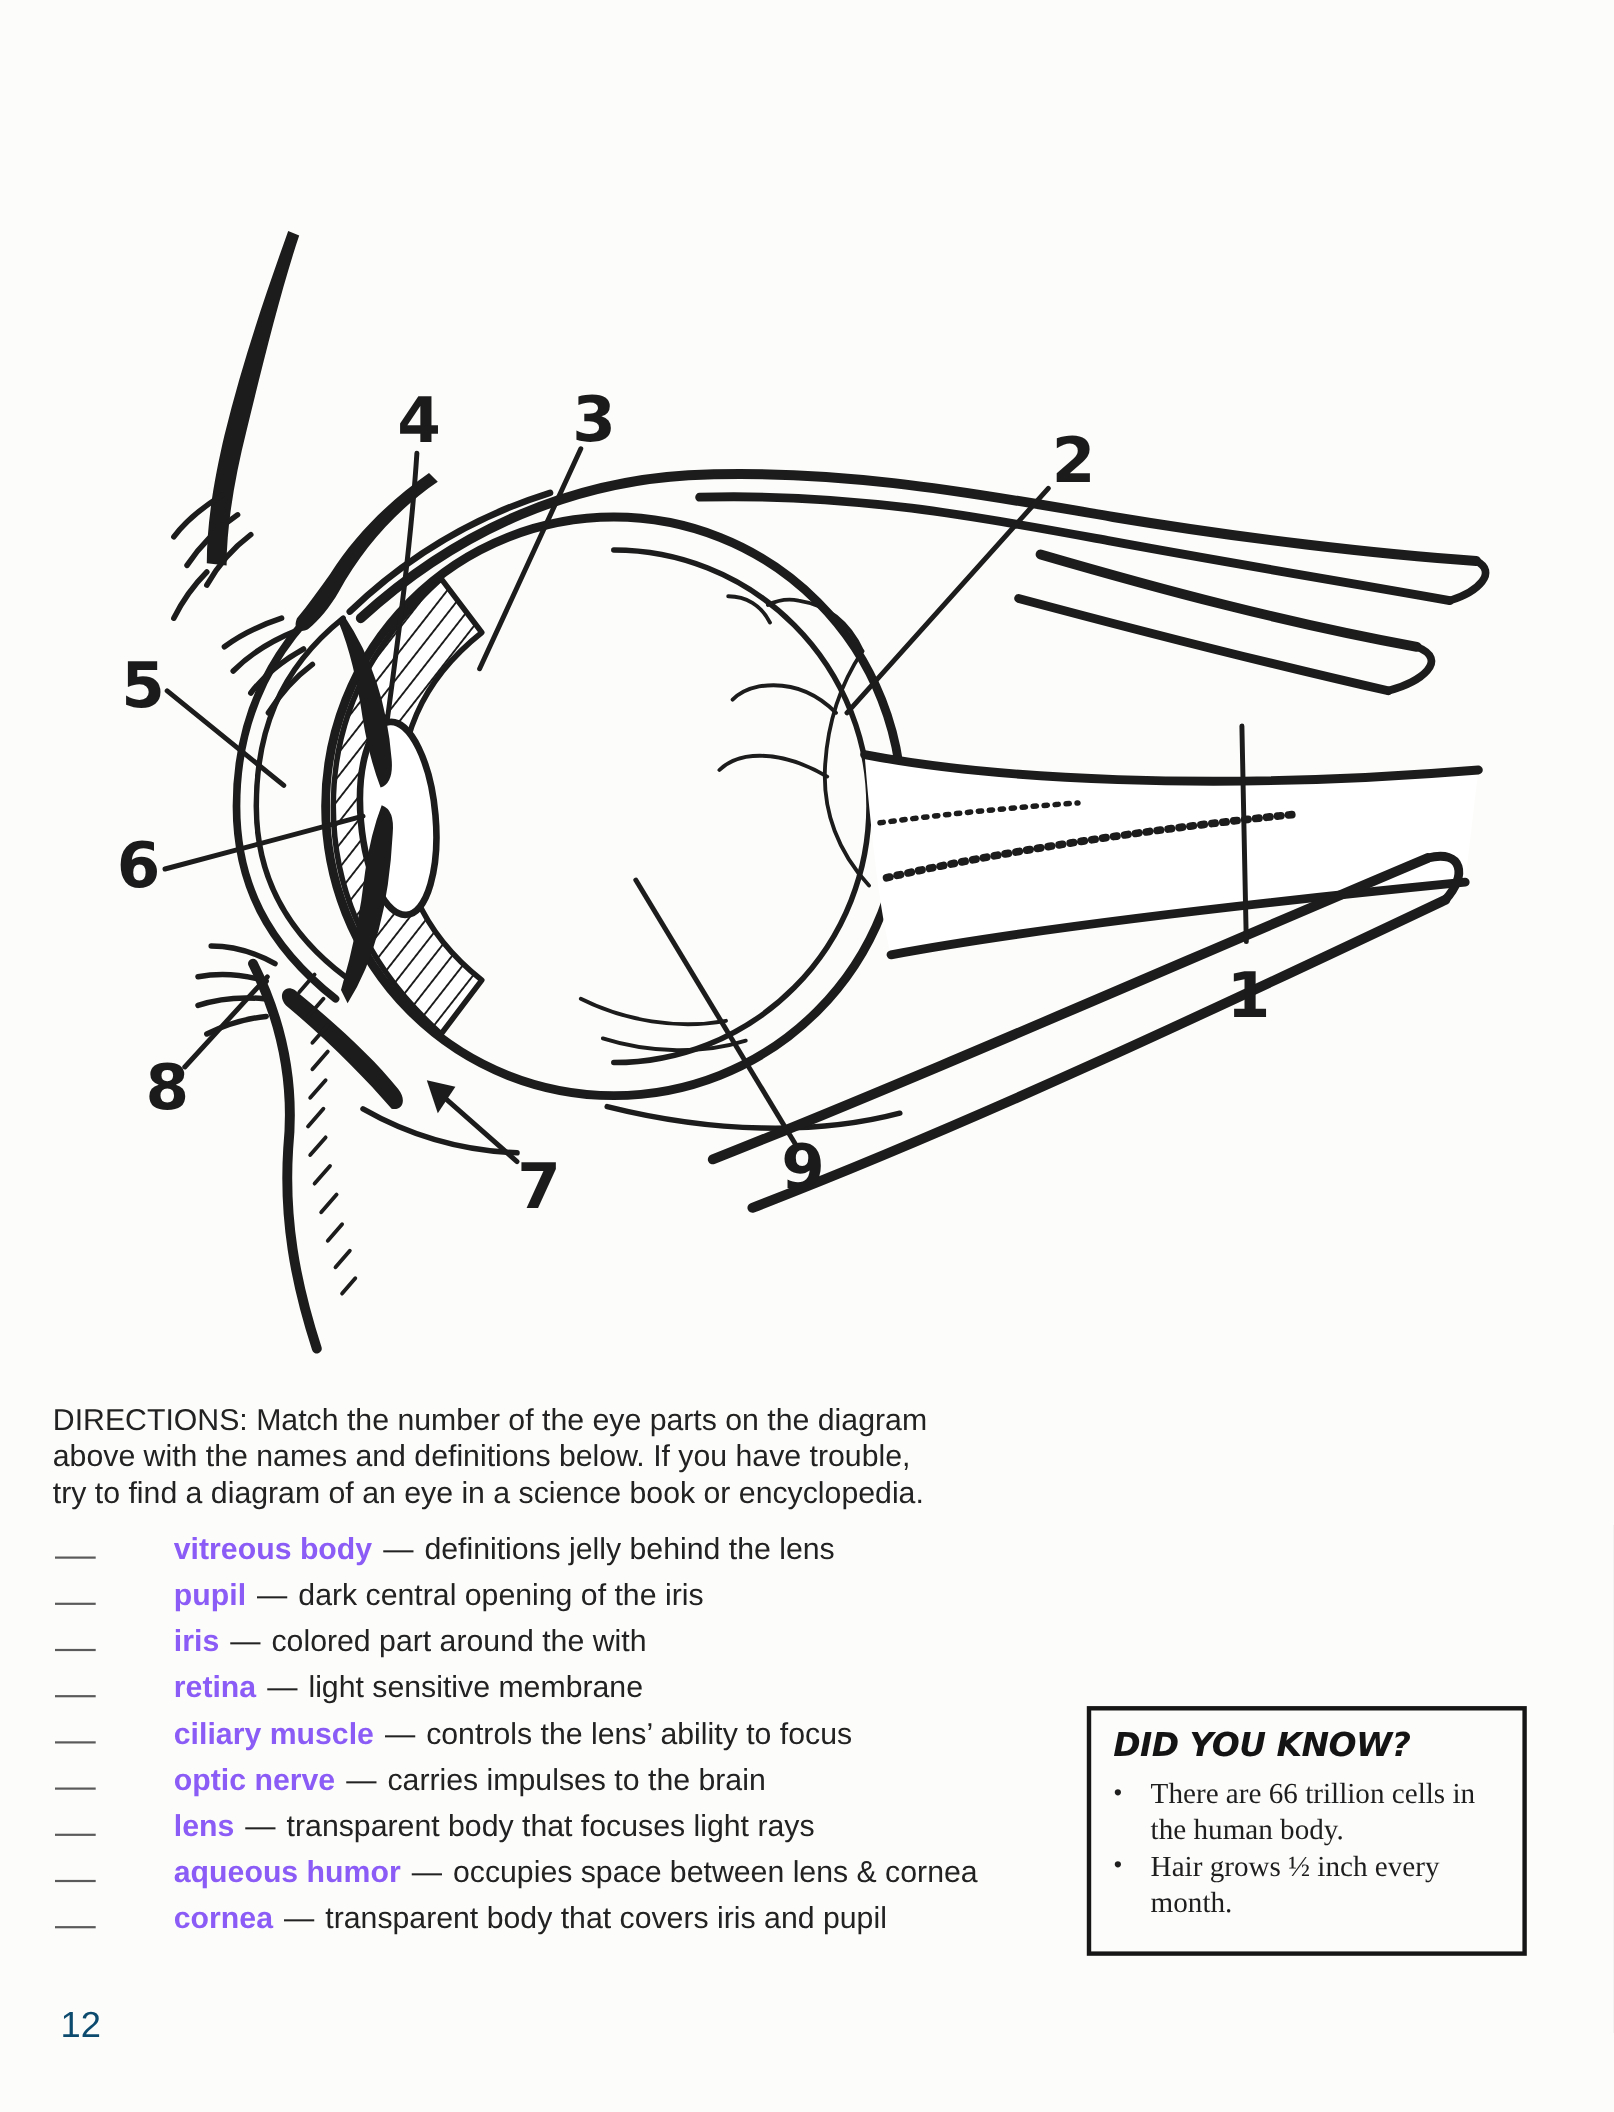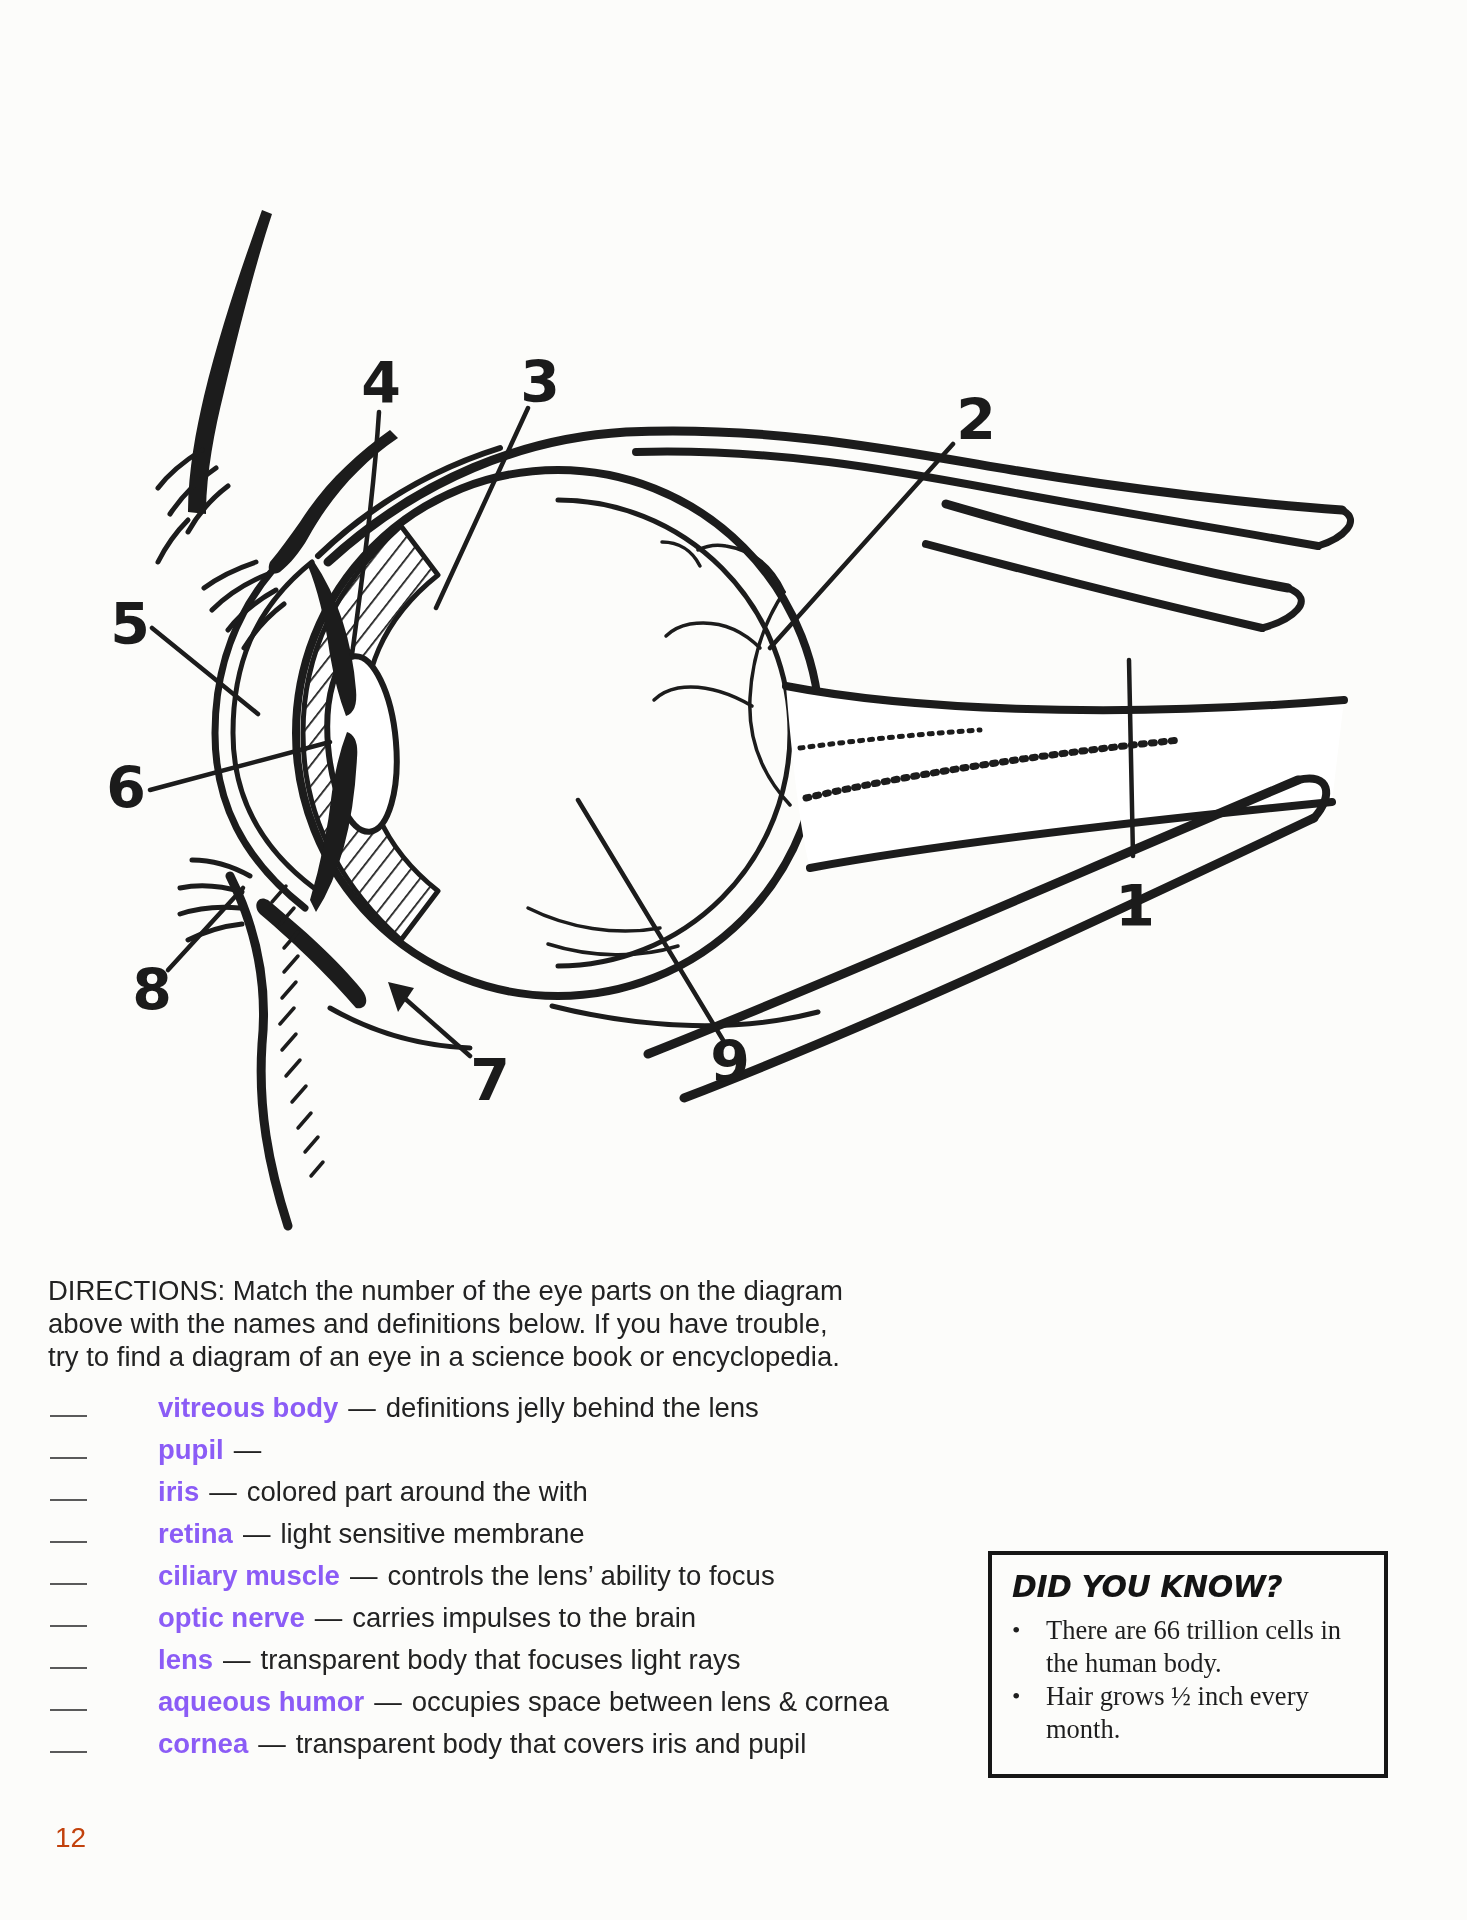--- a/index.html
+++ b/index.html
@@ -46,21 +46,21 @@
   }
   .dyk-title{
     font-family:"DejaVu Sans",sans-serif;font-weight:bold;font-style:italic;
     font-size:30px;letter-spacing:-0.5px;margin-bottom:10px;color:#141414;
   }
   .fact{
     display:flex;font-family:"Liberation Serif",serif;
     font-size:26.5px;line-height:33px;color:#1e1e1e;
   }
   .fact .bullet{flex:0 0 34px;font-size:24px;}
-  .page-num{position:absolute;left:55px;top:1822px;font-size:28px;color:#c2410c;text-align:center;}
+  .page-num{position:absolute;left:55px;top:1822px;font-size:33px;color:#0c4a6e;text-align:center;}
 </style>
 </head>
 <body>
 
 <div class="page">
 
 
   <div class="diagram">
     <svg width="1467" height="1920" viewBox="0 0 1467 1920">
       <defs>
@@ -197,20 +197,21 @@
     <div class="match-row">
       <span class="blank"></span>
       <span class="term">vitreous body</span>
       <span class="sep">—</span>
       <span class="def">definitions jelly behind the lens</span>
     </div>
     <div class="match-row">
       <span class="blank"></span>
       <span class="term">pupil</span>
       <span class="sep">—</span>
+      <span class="def">dark central opening of the iris</span>
     </div>
     <div class="match-row">
       <span class="blank"></span>
       <span class="term">iris</span>
       <span class="sep">—</span>
       <span class="def">colored part around the with</span>
     </div>
     <div class="match-row">
       <span class="blank"></span>
       <span class="term">retina</span>

